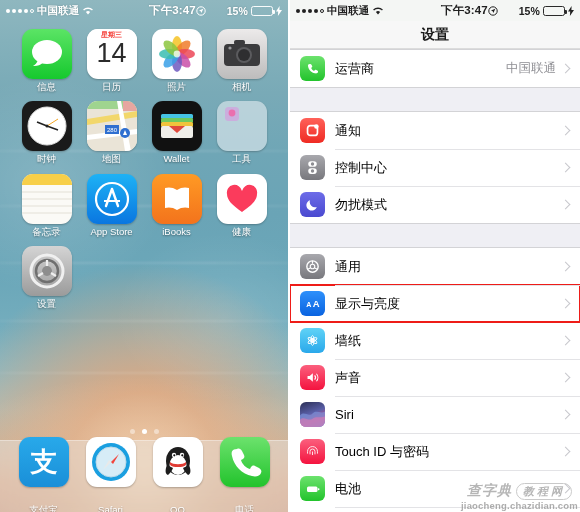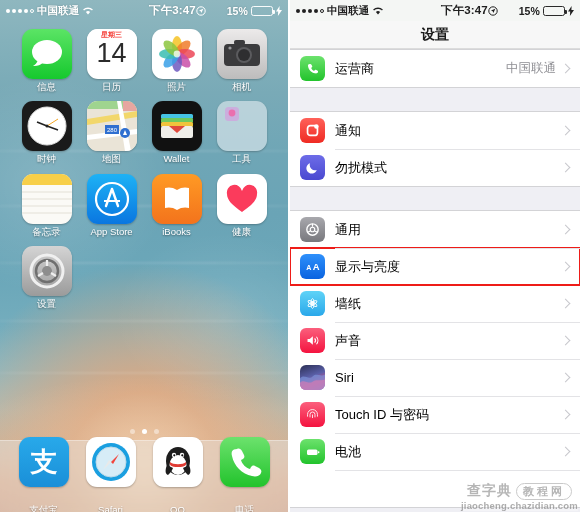--- a/index.html
+++ b/index.html
@@ -144,21 +144,21 @@
     border-right: 1.6px solid #c7c7cc; border-top: 1.6px solid #c7c7cc;
     transform: rotate(45deg);
   }
   .srow.highlight { outline: 2px solid #ee1c18; outline-offset: -1px; z-index: 3; }
 
   .watermark {
     position: absolute; right: 2px; bottom: 1px; z-index: 9;
     display: flex; flex-direction: column; align-items: center;
     opacity: .72; pointer-events: none;
   }
-  .wm-top { display: flex; align-items: center; gap: 4px; }
+  .wm-top { display: flex; align-items: center; gap: 4px; font-style: italic; }
   .wm-cn { font-size: 14px; font-weight: 700; color: #9a9a9a; letter-spacing: 1px; }
   .wm-box {
     font-size: 11px; font-weight: 700; color: #9a9a9a; letter-spacing: 3px;
     border: 1.5px solid #b5b5b5; border-radius: 9px; padding: 0px 6px;
   }
   .wm-url {
     font-size: 9.5px; font-weight: 700; color: #8e8e8e; letter-spacing: .2px;
     background: rgba(255,255,255,.45);
   }
 </style>
@@ -507,20 +507,32 @@
         <div class="sicon" style="background:linear-gradient(#ff6159,#ef2b23)">
           <svg width="17" height="17" viewBox="0 0 24 24">
               <rect x="5" y="5" width="14" height="14" rx="4" fill="none" stroke="#fff" stroke-width="2.4"></rect>
               <circle cx="17.5" cy="6.5" r="3.2" fill="#fff"></circle>
             </svg>
         </div>
         <div class="slabel">通知</div>
         <div class="chev"></div>
       </div>
 
+      <div class="srow">
+        <div class="sicon" style="background:linear-gradient(#a8a8ad,#78787d)">
+          <svg width="17" height="17" viewBox="0 0 24 24">
+            <rect x="6" y="3" width="12" height="8" rx="4" fill="#fff"></rect>
+              <circle cx="12" cy="7" r="2.4" fill="#8d8d92"></circle>
+            <rect x="6" y="13" width="12" height="8" rx="4" fill="#fff"></rect>
+              <circle cx="12" cy="17" r="2.4" fill="#8d8d92"></circle>
+          </svg>
+        </div>
+        <div class="slabel">控制中心</div>
+        <div class="chev"></div>
+      </div>
 
       <div class="srow">
         <div class="sicon" style="background:linear-gradient(#6d6ce8,#4a49d0)">
           <svg width="17" height="17" viewBox="0 0 24 24">
               <path d="M18 15.5A7.5 7.5 0 0 1 8.5 6a7.5 7.5 0 1 0 9.5 9.5Z" fill="#fff"></path>
             </svg>
         </div>
         <div class="slabel">勿扰模式</div>
         <div class="chev"></div>
       </div>

